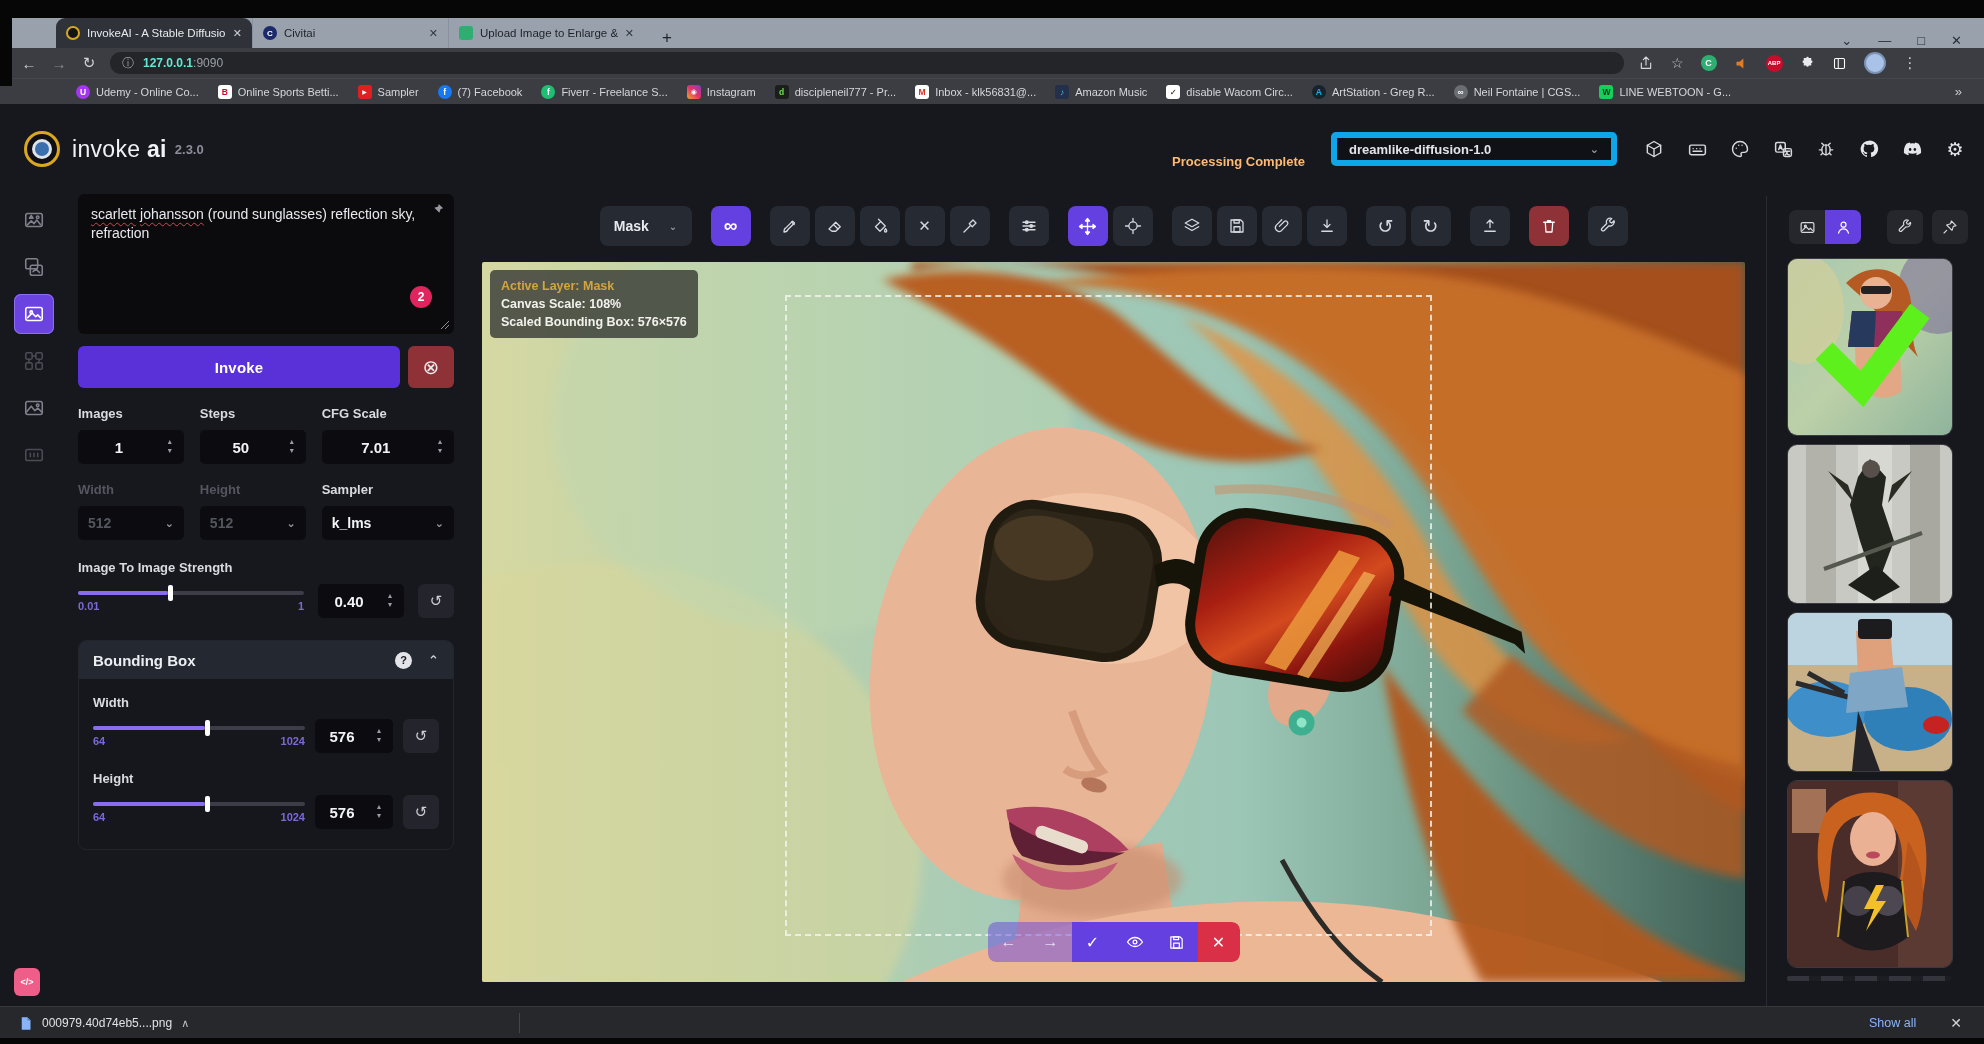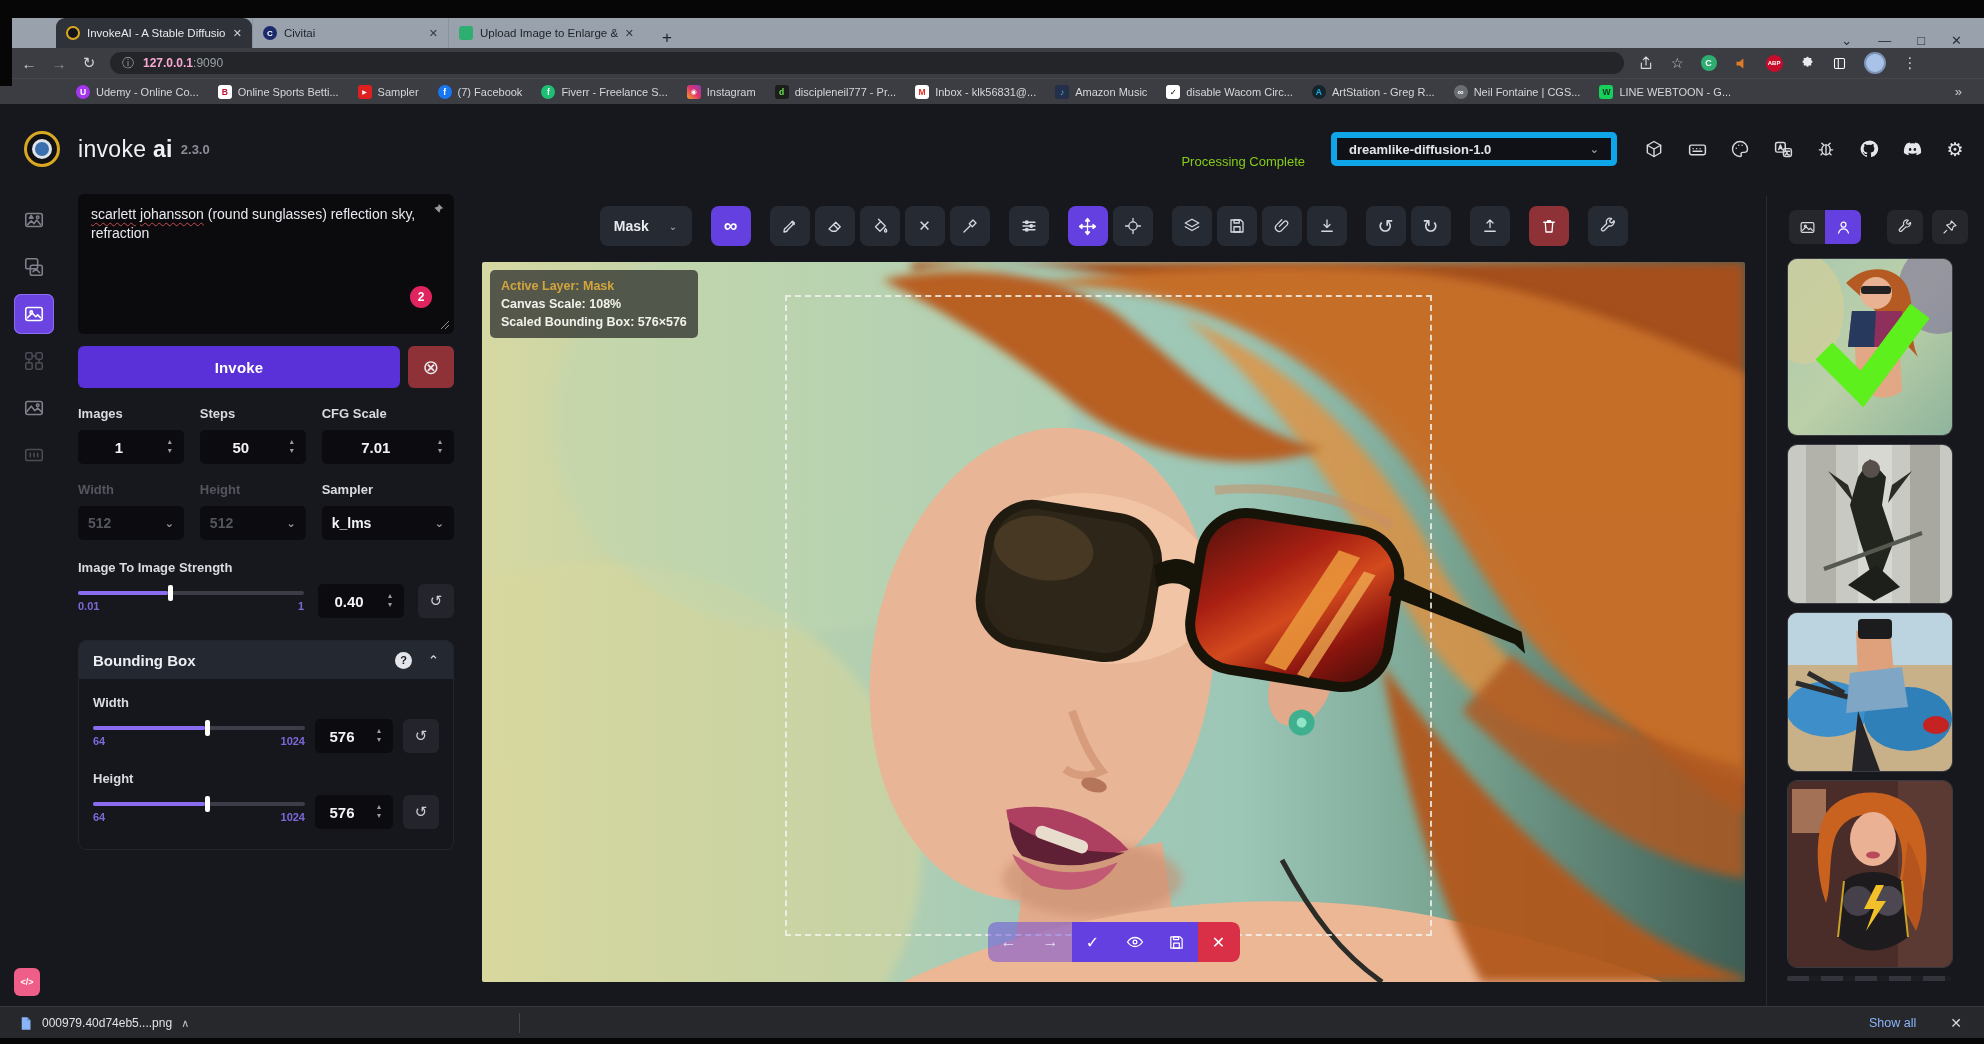--- a/index.html
+++ b/index.html
@@ -22,24 +22,24 @@
   .toolicons{display:flex;align-items:center;gap:17px;margin-left:14px;padding-right:14px;}
   .bm-row{position:absolute;left:0;top:78px;width:100%;height:26px;background:#3b3d42;display:flex;align-items:center;gap:19px;padding-left:76px;box-sizing:border-box;border-top:1px solid #45474c;}
   .bm{display:flex;align-items:center;gap:6px;font-size:11px;color:#d5d7da;white-space:nowrap;}
   .bm .bfav{width:14px;height:14px;border-radius:3px;display:flex;align-items:center;justify-content:center;font-size:8.5px;font-weight:bold;flex:none;}
 
   
   .app{position:absolute;left:0;top:104px;width:100%;height:902px;background:#17181d;}
   .app-header{position:absolute;left:24px;top:22px;right:18px;height:46px;display:flex;align-items:center;}
   .logo{width:30px;height:30px;border-radius:50%;border:3px solid #d9a820;background:#101014;display:flex;align-items:center;justify-content:center;}
   .logo .core{width:14px;height:14px;border-radius:50%;border:3px solid #dfe3ea;background:#3c6fae;}
-  .brand{margin-left:18px;font-size:23px;color:#f0f1f4;letter-spacing:.3px;}
+  .brand{margin-left:12px;font-size:23px;color:#f0f1f4;letter-spacing:.3px;}
   .brand b{font-weight:bold;}
   .ver{margin-left:8px;font-size:13px;color:#8b8e99;font-weight:bold;}
-  .status{margin-left:auto;font-size:13px;font-weight:normal;color:#84cc16;margin-top:24px;}
+  .status{margin-left:auto;font-size:13px;font-weight:bold;color:#fdba74;margin-top:24px;}
   .modelsel{margin-left:26px;width:286px;height:34px;background:#101116;border:6px solid #0ea5e9;border-radius:5px;display:flex;align-items:center;padding:0 12px;box-sizing:border-box;font-size:13px;font-weight:bold;color:#e2e4ea;}
   .hicons{display:flex;align-items:center;gap:21px;margin-left:26px;color:#e2e4ea;}
   .hicons .hi{width:22px;height:22px;display:flex;align-items:center;justify-content:center;font-size:18px;}
 
   
   .rail{position:absolute;left:14px;top:96px;display:flex;flex-direction:column;gap:7px;}
   .railbtn{width:40px;height:40px;border-radius:7px;display:flex;align-items:center;justify-content:center;background:transparent;}
   .railbtn.on{background:#6a43e0;box-shadow:0 0 0 1px #8d6df0 inset;}
 
   
@@ -156,21 +156,21 @@
     </div>
   </div>
 
   <div class="tool-row">
     <div style="width:14px"></div>
     <div class="navbtn">←</div>
     <div class="navbtn" style="opacity:.5">→</div>
     <div class="navbtn">↻</div>
     <div class="urlbar">
       <span style="color:#9aa0a6;margin-right:9px;font-size:12px;">ⓘ</span>
-      <span style="color:#f9a8d4;font-weight:bold;">127.0.0.1</span>
+      <span style="color:#5eead4;font-weight:bold;">127.0.0.1</span>
       <span style="color:#9aa0a6;">:9090</span>
     </div>
     <div class="toolicons">
       <svg class="ic" width="16" height="16" viewBox="0 0 24 24">
           <path d="M12 3v12M8 7l4-4 4 4M5 12v8h14v-8"></path>
         </svg>
       <span style="font-size:14px;color:#c6c9ce;">☆</span>
       <span class="fav" style="background:#2fae72;color:#fff;width:16px;height:16px;font-size:9px;">C</span>
       <svg width="15" height="15" viewBox="0 0 24 24" fill="#e07b28">
           <path d="M4 9v6h5l6 5V4L9 9H4z"></path>

